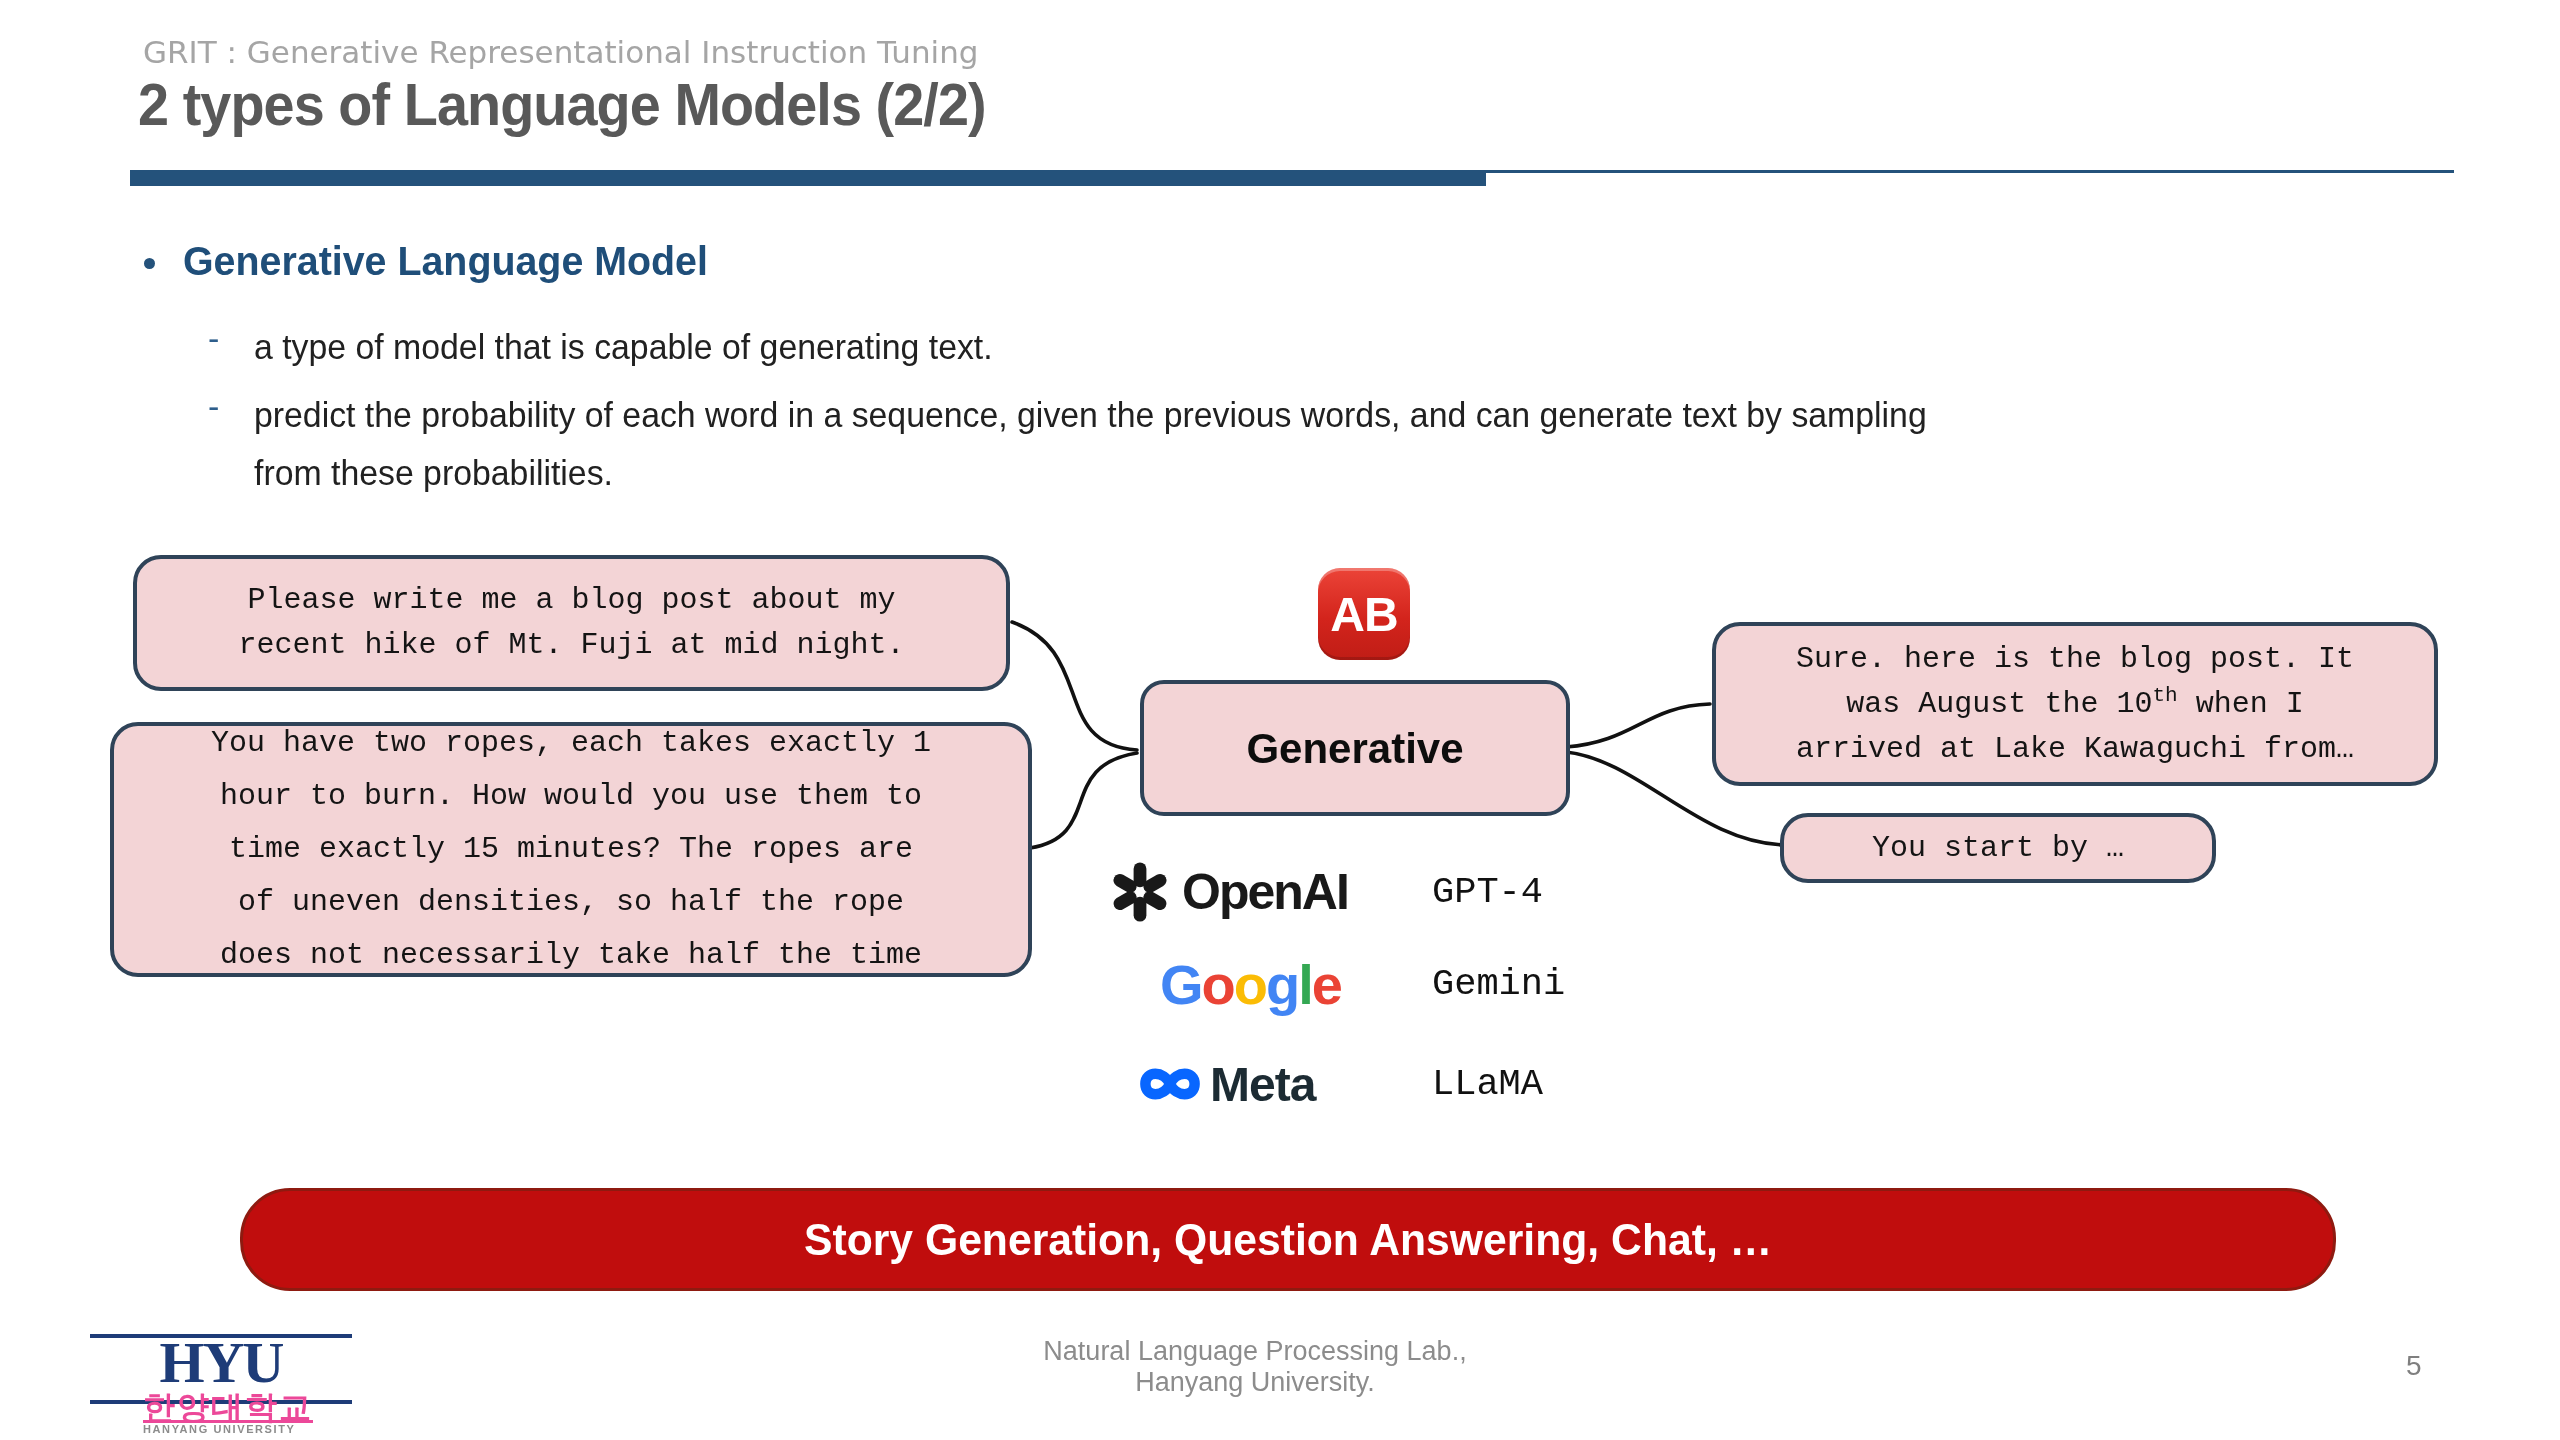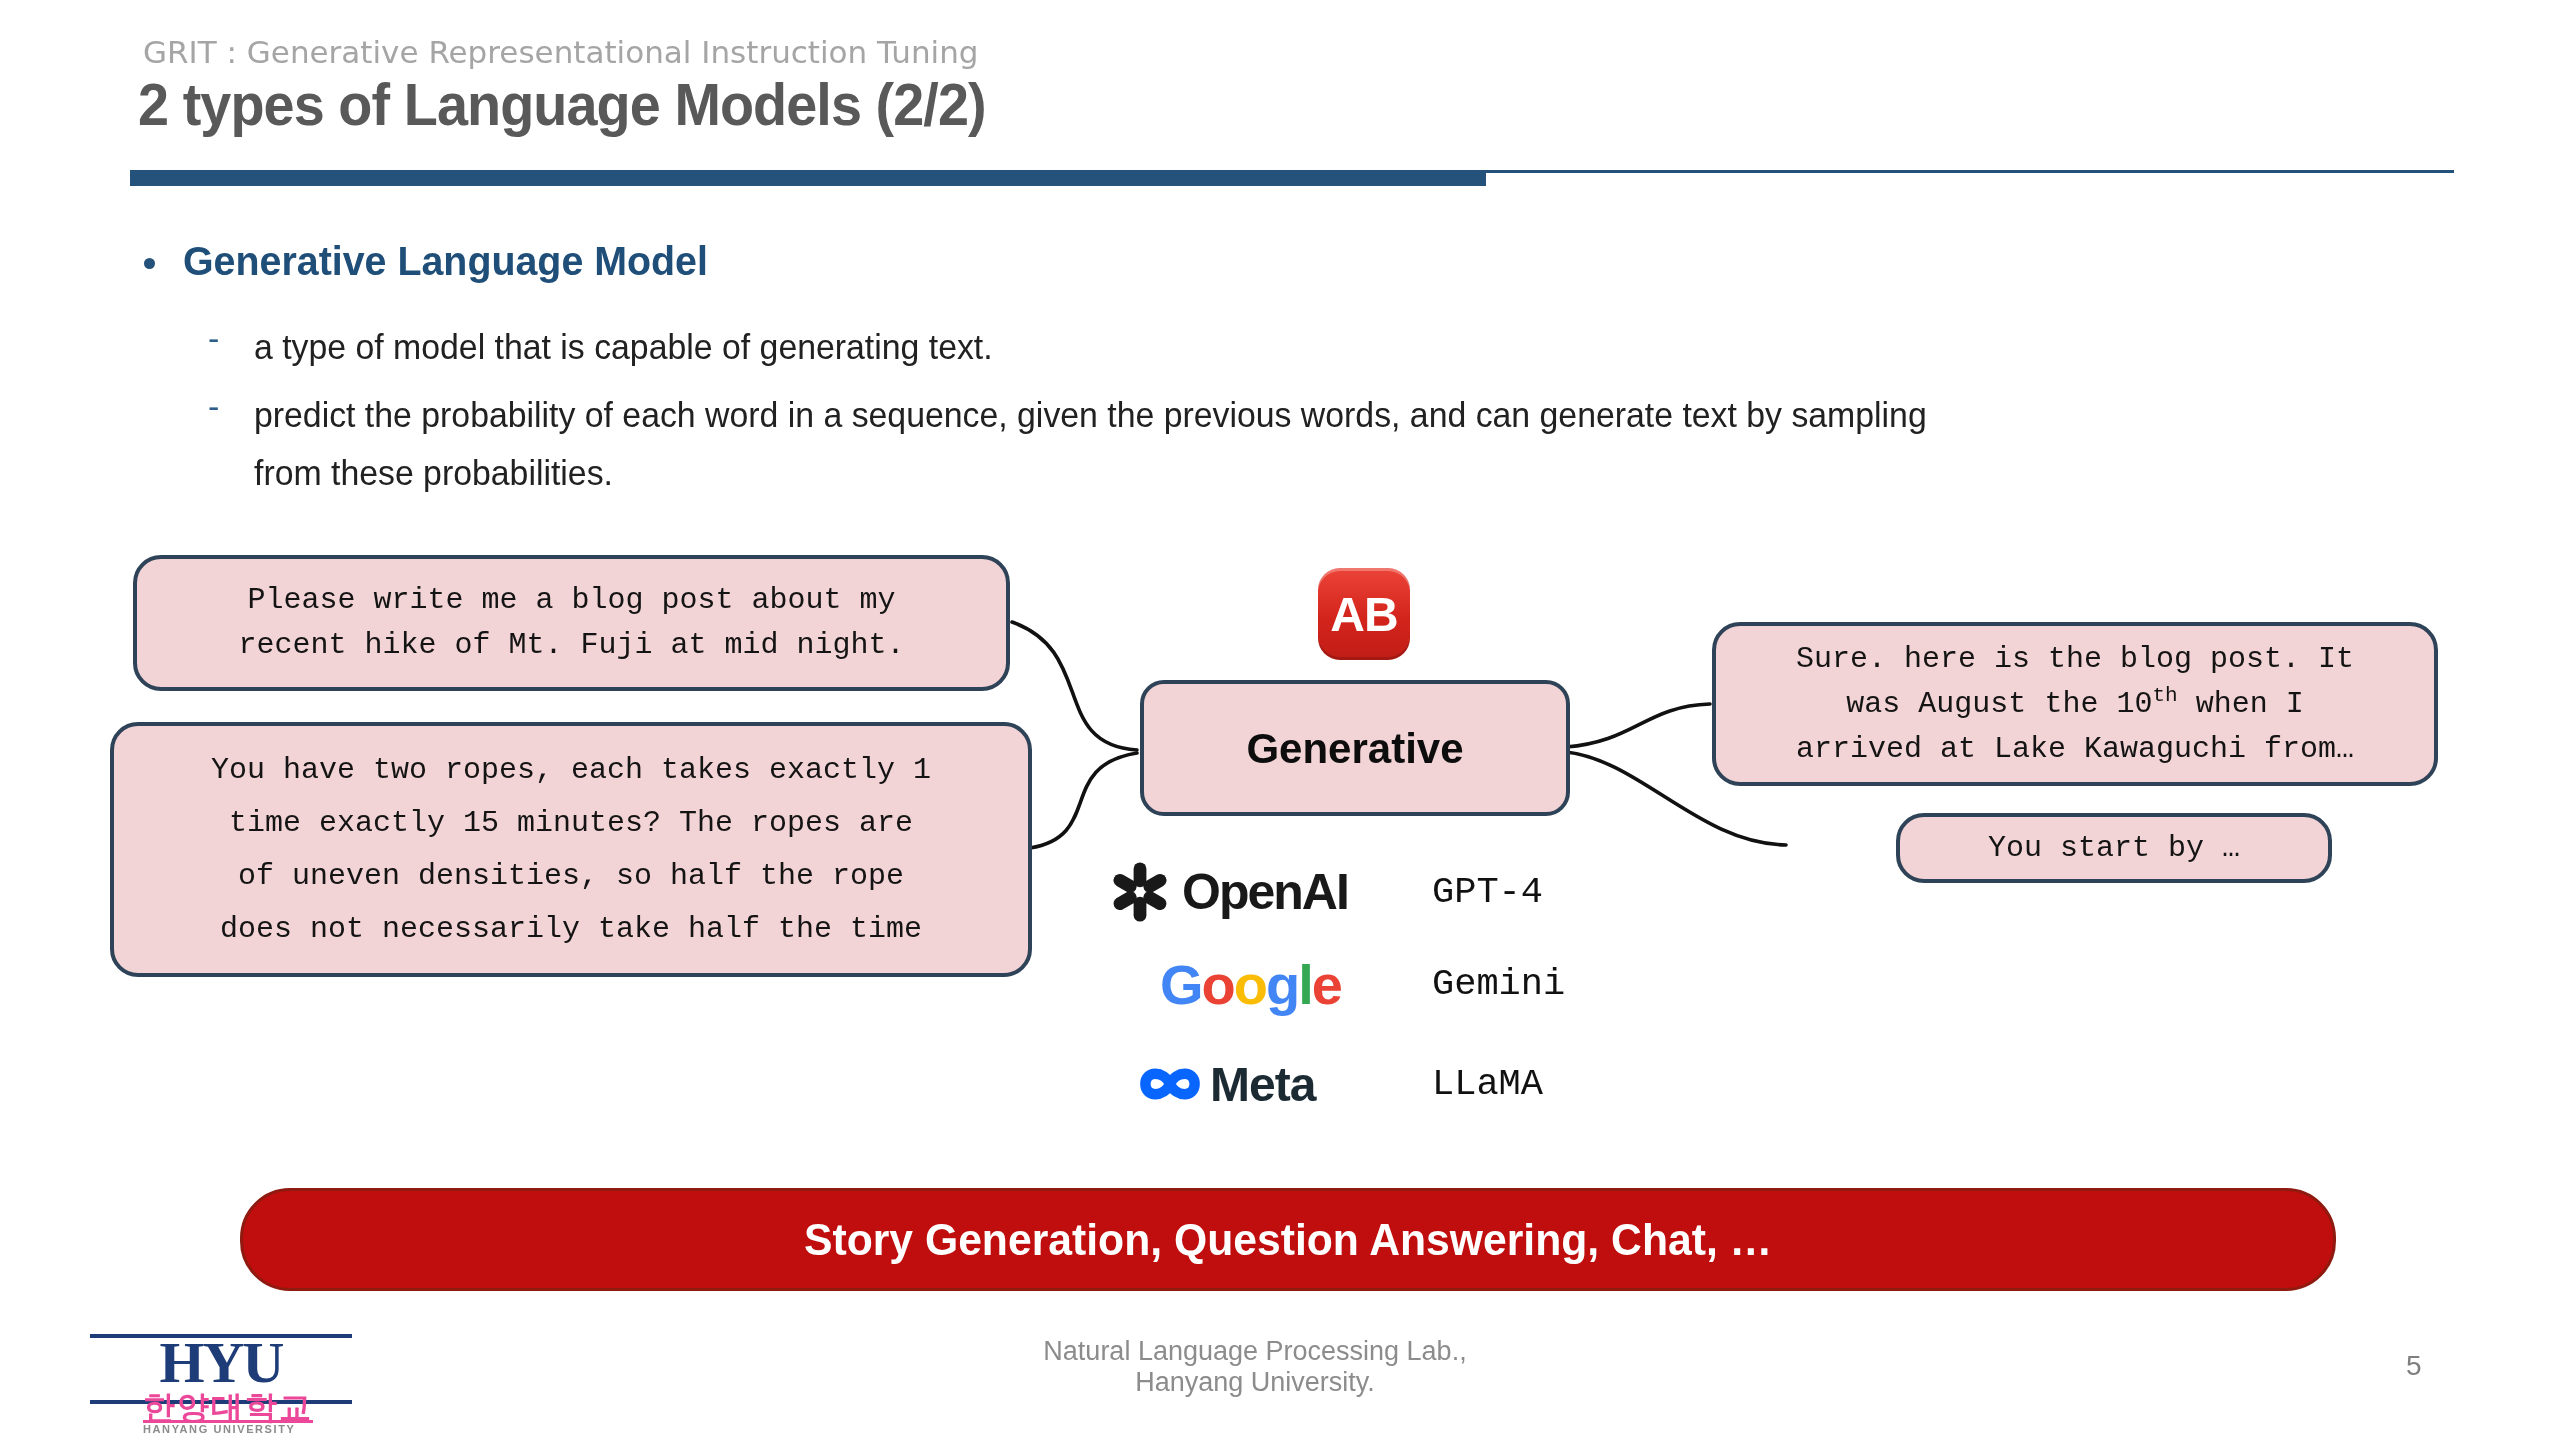--- a/index.html
+++ b/index.html
@@ -26,21 +26,21 @@
   .sb2 .sub-text{max-width:1760px;}
 
   
   .bubble{position:absolute;background:#f3d4d6;border:4px solid #2f4358;border-radius:28px;
           display:flex;flex-direction:column;justify-content:center;align-items:center;
           font-family:"Liberation Mono","DejaVu Sans Mono",monospace;font-size:30px;color:#141414;}
   .bubble .bline{line-height:45px;white-space:pre;text-align:center;}
   .b-prompt1{left:133px;top:555px;width:869px;height:128px;}
   .b-prompt2{left:110px;top:722px;width:914px;height:247px;gap:8px;}
   .b-resp1{left:1712px;top:622px;width:718px;height:156px;}
-  .b-resp2{left:1896px;top:813px;width:428px;height:62px;border-radius:28px;}
+  .b-resp2{left:1780px;top:813px;width:428px;height:62px;border-radius:28px;}
   .sup{font-size:21px;vertical-align:super;line-height:0;}
 
   
   .ab-icon{position:absolute;left:1318px;top:568px;width:92px;height:92px;border-radius:22px;
            background:linear-gradient(180deg,#ec4438 0%,#d3241c 55%,#c01d16 100%);
            box-shadow:inset 0 3px 0 rgba(255,255,255,.28), inset 0 -3px 0 rgba(0,0,0,.15);
            display:flex;align-items:center;justify-content:center;}
   .ab-icon span{color:#ffffff;font-weight:bold;font-size:48px;letter-spacing:-1px;}
   .model-box{position:absolute;left:1140px;top:680px;width:422px;height:128px;background:#f3d4d6;
              border:4px solid #2f4358;border-radius:24px;display:flex;flex-direction:column;
@@ -109,20 +109,21 @@
       <path d="M 1566 752 C 1640 760, 1700 844, 1786 845"></path>
     </g>
   </svg>
 
   <div class="bubble b-prompt1">
     <div class="bline">Please write me a blog post about my</div>
     <div class="bline">recent hike of Mt. Fuji at mid night.</div>
   </div>
   <div class="bubble b-prompt2">
     <div class="bline">You have two ropes, each takes exactly 1</div>
+    <div class="bline">hour to burn. How would you use them to</div>
     <div class="bline">time exactly 15 minutes? The ropes are</div>
     <div class="bline">of uneven densities, so half the rope</div>
     <div class="bline">does not necessarily take half the time</div>
   </div>
 
   <div class="ab-icon">
     <span>AB</span>
   </div>
   <div class="model-box">
     <div class="ml">Generative</div>

